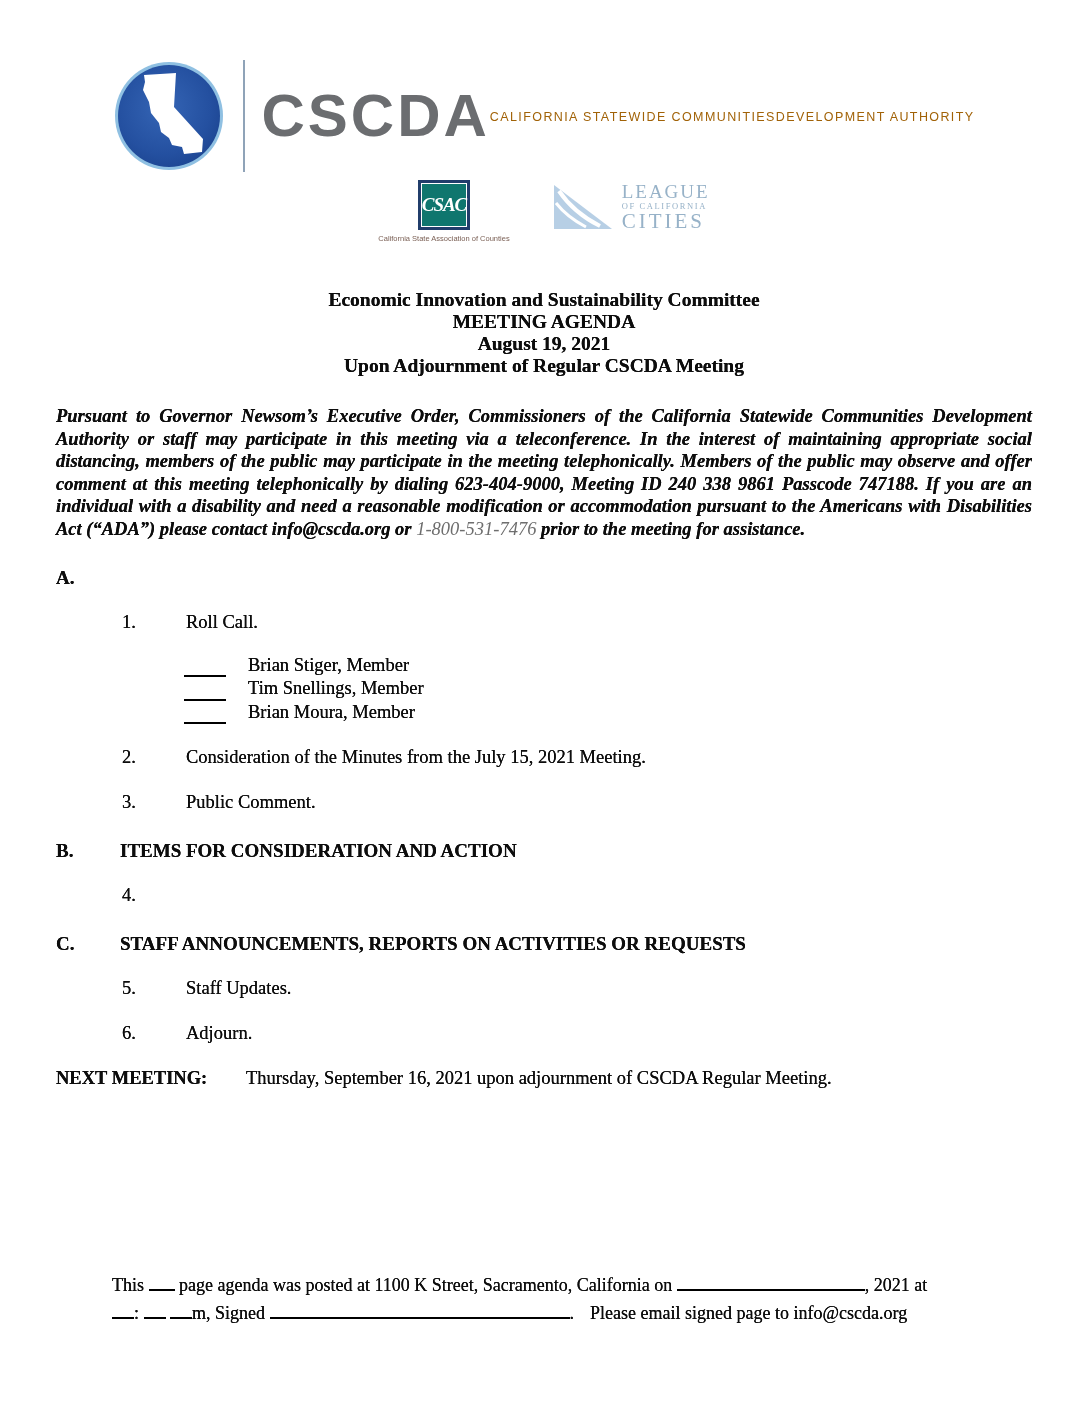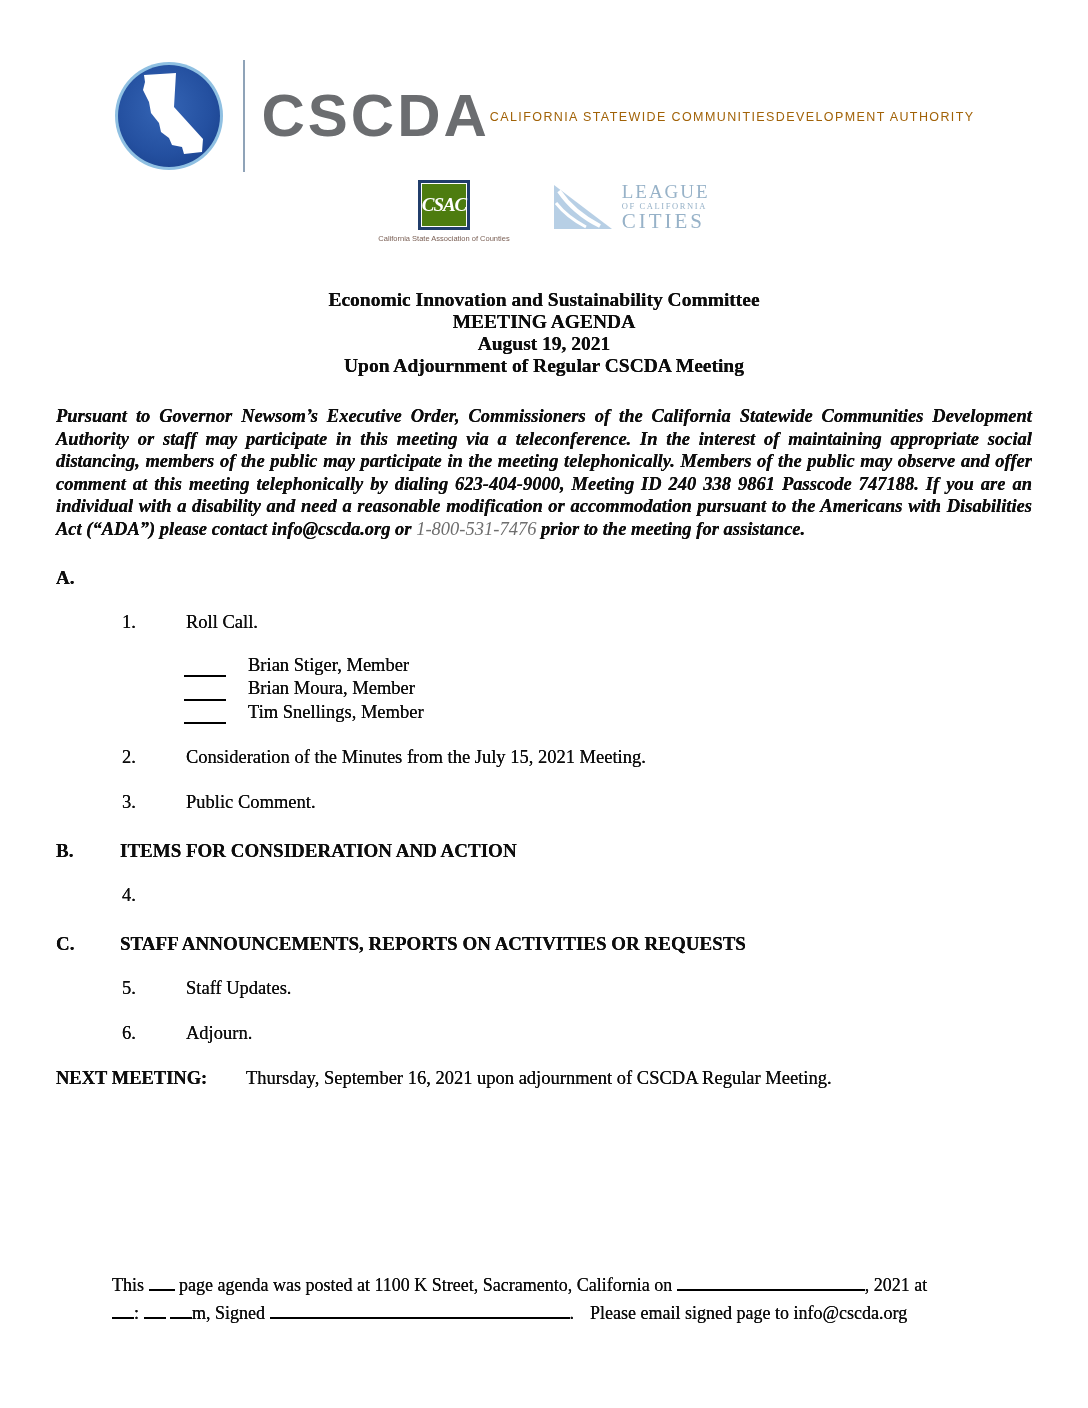--- a/index.html
+++ b/index.html
@@ -27,21 +27,21 @@
   }
   .logo-sub {
     font-family:"Liberation Sans", sans-serif;
     font-size:12.5px; color:#a16207; letter-spacing:1.4px;
     line-height:17px; text-align:center; margin-top:3px;
   }
 
   .partners-row { display:flex; justify-content:center; align-items:flex-start; gap:42px; margin-top:8px; }
   .csac-group { display:flex; flex-direction:column; align-items:center; }
   .csac-box {
-    width:52px; height:50px; background:#4d7c0f;
+    width:52px; height:50px; background:#0f766e;
     display:flex; align-items:center; justify-content:center;
     box-shadow: inset 0 0 0 3px #213d6b, inset 0 0 0 4px #ffffff;
   }
   .csac-text {
     color:#fff; font-family:"Liberation Serif", serif;
     font-style:italic; font-weight:bold; font-size:19px; letter-spacing:-1px;
   }
   .csac-caption {
     font-family:"Liberation Sans", sans-serif;
     font-size:7.5px; color:#7a5f54; margin-top:4px; white-space:nowrap;
@@ -182,25 +182,25 @@
       <span class="txt">Roll Call.</span>
     </div>
 
     <div class="roll-list">
       <div class="roll-row">
         <span class="roll-blank"></span>
         <span class="roll-name">Brian Stiger, Member</span>
       </div>
       <div class="roll-row">
         <span class="roll-blank"></span>
-        <span class="roll-name">Brian Moura, Member</span>
+        <span class="roll-name">Tim Snellings, Member</span>
       </div>
       <div class="roll-row">
         <span class="roll-blank"></span>
-        <span class="roll-name">Tim Snellings, Member</span>
+        <span class="roll-name">Brian Moura, Member</span>
       </div>
     </div>
 
     <div class="item">
       <span class="num">2.</span>
       <span class="txt">Consideration of the Minutes from the July 15, 2021 Meeting.</span>
     </div>
 
     <div class="item">
       <span class="num">3.</span>

